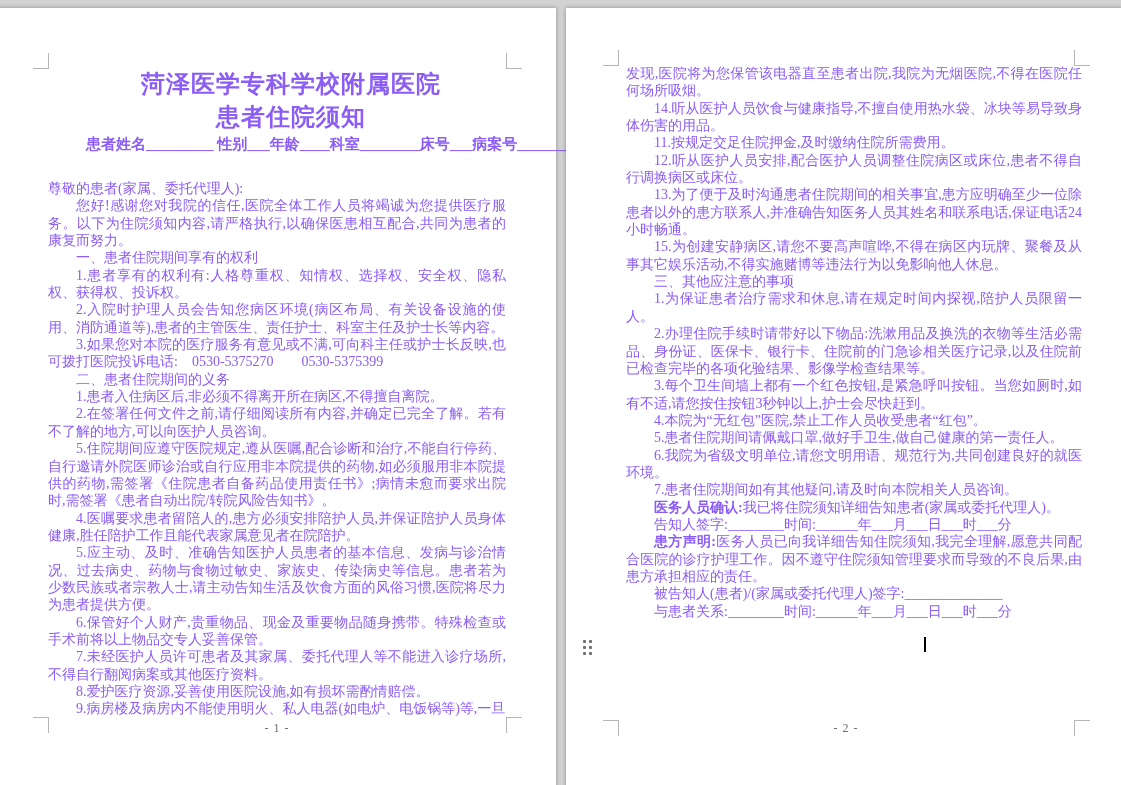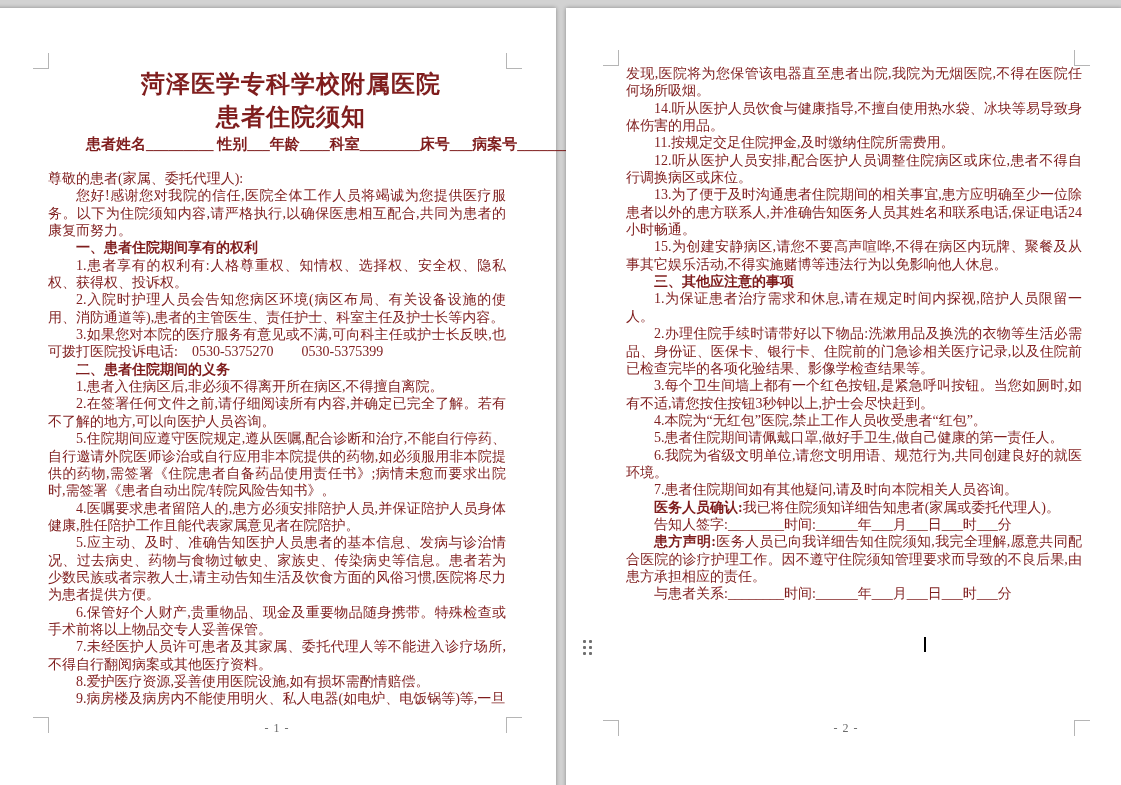--- a/index.html
+++ b/index.html
@@ -10,27 +10,27 @@
   }
   .page{
     position:absolute;top:8px;height:930px;background:#ffffff;
     box-shadow:0 0 4px rgba(0,0,0,.35);
   }
   .page-1{left:-4px;width:560px;}
   .page-2{left:566px;width:556px;}
   .textarea{position:absolute;}
   .p1-area{left:52px;top:60px;width:458px;}
   .p2-area{left:60px;top:57px;width:456px;}
-  .doc{font-size:14px;line-height:17.35px;color:#7f1d1d;text-align:justify;text-justify:inter-ideograph;}
+  .doc{font-size:14px;line-height:17.35px;color:#8b5cf6;text-align:justify;text-justify:inter-ideograph;}
   .doc p{margin:0;text-indent:28px;}
   .doc p.noindent{text-indent:0;}
-  .sec-heading{font-weight:bold;text-indent:28px;margin:0;}
+  .sec-heading{font-weight:normal;text-indent:28px;margin:0;}
   .doc-title{font-size:24px;line-height:33px;font-weight:bold;text-align:center;letter-spacing:1px;margin:0;text-indent:0;}
   .info-line{font-weight:bold;font-size:15px;line-height:20px;margin:7px 0 0 0;padding-left:10px;text-indent:0;white-space:nowrap;}
-  .body-block{margin-top:16px;}
+  .body-block{margin-top:26px;}
   .confirm-p{margin-top:4px;}
   .statement-p{margin-top:6px;}
   .sig{text-indent:54px;text-align:left;white-space:nowrap;}
   .sig-1{margin-top:7px;}
   .sig-2{margin-top:9px;}
   .sig-3{margin-top:10px;}
   .b{font-weight:bold;}
   .pagenum{position:absolute;top:713px;text-align:center;color:#6b6b6b;font-size:12px;letter-spacing:1px;font-family:"Liberation Serif","DejaVu Serif",serif;}
   .pn1{left:52px;width:458px;}
   .pn2{left:52px;width:456px;}
@@ -101,20 +101,21 @@
       <p>1.为保证患者治疗需求和休息,请在规定时间内探视,陪护人员限留一人。</p>
       <p>2.办理住院手续时请带好以下物品:洗漱用品及换洗的衣物等生活必需品、身份证、医保卡、银行卡、住院前的门急诊相关医疗记录,以及住院前已检查完毕的各项化验结果、影像学检查结果等。</p>
       <p>3.每个卫生间墙上都有一个红色按钮,是紧急呼叫按钮。当您如厕时,如有不适,请您按住按钮3秒钟以上,护士会尽快赶到。</p>
       <p>4.本院为“无红包”医院,禁止工作人员收受患者“红包”。</p>
       <p>5.患者住院期间请佩戴口罩,做好手卫生,做自己健康的第一责任人。</p>
       <p>6.我院为省级文明单位,请您文明用语、规范行为,共同创建良好的就医环境。</p>
       <p>7.患者住院期间如有其他疑问,请及时向本院相关人员咨询。</p>
       <p class="confirm-p"><span class="b">医务人员确认:</span><span>我已将住院须知详细告知患者(家属或委托代理人)。</span></p>
       <p class="sig sig-1">告知人签字:________时间:______年___月___日___时___分</p>
       <p class="statement-p"><span class="b">患方声明:</span><span>医务人员已向我详细告知住院须知,我完全理解,愿意共同配合医院的诊疗护理工作。因不遵守住院须知管理要求而导致的不良后果,由患方承担相应的责任。</span></p>
+      <p class="sig sig-2">被告知人(患者)/(家属或委托代理人)签字:______________</p>
       <p class="sig sig-3">与患者关系:________时间:______年___月___日___时___分</p>
     </div>
     <div class="caret"></div>
     <div class="pagenum pn2">- 2 -</div>
   </div>
 
   <div class="dots-handle">
     <span></span>
       <span></span>
       <span></span>

